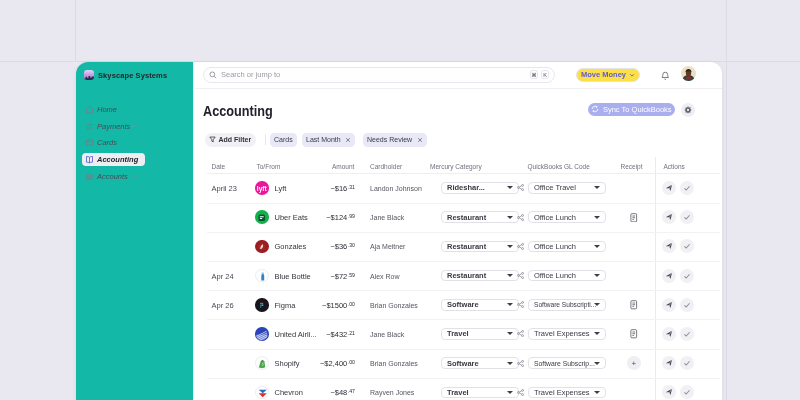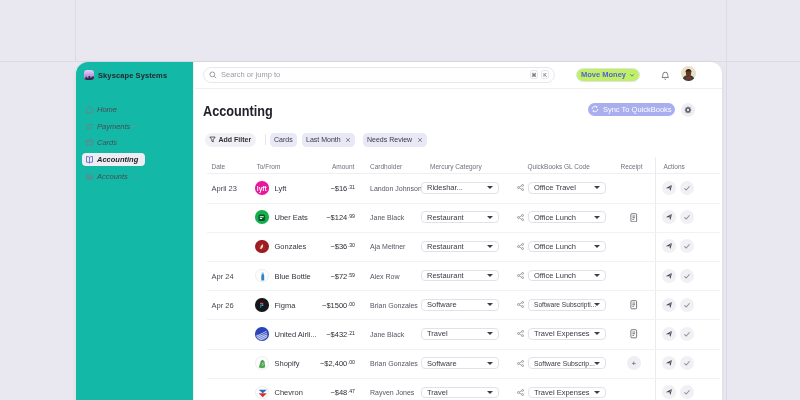--- a/index.html
+++ b/index.html
@@ -19,21 +19,21 @@
   .nav-item svg { width:9px; height:9px; margin-right:3px; flex:0 0 auto; }
   .nav-item.active { color:#1f1f29; font-weight:bold; }
   .nav-item .bg { position:absolute; left:6px; right:27px; top:2px; bottom:2px; background:#ededf2; border-radius:4px; z-index:0; }
   .nav-item > * { position:relative; z-index:1; }
   .nav-item .chev { position:absolute; right:32px; top:50%; margin-top:-3px; width:6px; height:6px; }
   .main { left:119px; top:0; width:527px; height:338px; background:#fff; }
   .topbar { left:0; top:0; width:527px; height:26.5px; border-bottom:1px solid #f0eff3; }
   .search { left:8px; top:4.5px; width:352px; height:16px; border:1px solid #e7e6ec; border-radius:8px; background:#fffeff; display:flex; align-items:center; padding:0 5px; }
   .search .ph { color:#9b9aa7; font-size:7.5px; margin-left:4px; flex:1; }
   .key { width:8px; height:8.5px; border:1px solid #e4e3ea; border-radius:2.5px; color:#4e4d59; font-size:5.5px; display:flex; align-items:center; justify-content:center; margin-left:3px; background:#fff; }
-  .movemoney { left:381px; top:6px; width:64px; height:13.5px; border:1px solid #e4e3ec; border-radius:7px; display:flex; align-items:center; justify-content:center; color:#5d5bd8; font-weight:bold; font-size:7.5px; background:#bef264; }
+  .movemoney { left:381px; top:6px; width:64px; height:13.5px; border:1px solid #e4e3ec; border-radius:7px; display:flex; align-items:center; justify-content:center; color:#5d5bd8; font-weight:bold; font-size:7.5px; background:#fde047; }
   .movemoney svg { margin-left:3px; }
   .bell { left:466px; top:9px; }
   .h1 { left:8px; top:41px; font-size:14.5px; font-weight:bold; color:#23222c; letter-spacing:0; transform:scaleX(.875); transform-origin:left center; }
   .syncbtn { left:393px; top:40.5px; width:87px; height:13.5px; background:#a9aeef; border-radius:7px; color:#fdfdff; font-size:7.5px; display:flex; align-items:center; justify-content:center; }
   .syncbtn svg { margin-right:3.5px; }
   .gearbtn { left:486px; top:41px; width:13.5px; height:13.5px; border-radius:50%; background:#efeef3; display:flex; align-items:center; justify-content:center; }
   .chip { position:absolute; top:70.5px; height:14px; border-radius:4.5px; background:#e9e8f7; color:#3b3a46; font-size:7px; display:flex; align-items:center; padding:0 4px; white-space:nowrap; }
   .addfilter { left:9.5px; width:auto; padding:0 4.5px; background:#f1f0f4; border-radius:7px; color:#31313b; }
   .addfilter svg { margin-right:2.5px; }
   .fdiv { left:69.5px; top:72px; width:1px; height:11px; background:#e7e6eb; }
@@ -44,21 +44,21 @@
   .rline { position:absolute; left:11.5px; width:513px; height:1px; background:#f2f1f5; }
   .vdiv { left:460px; top:95px; width:1px; height:243px; background:#eceaf0; }
   .row { position:absolute; left:0; width:527px; height:29.2px; }
   .date { position:absolute; left:16.5px; top:50%; transform:translateY(-50%); font-size:7.5px; color:#4a4956; }
   .mlogo { position:absolute; left:60px; top:50%; margin-top:-6.75px; width:13.5px; height:13.5px; border-radius:50%; overflow:hidden; }
   .mname { position:absolute; left:79.5px; top:50%; transform:translateY(-50%); font-size:7.5px; color:#34343f; }
   .amt { position:absolute; right:367px; top:50%; transform:translateY(-50%); font-size:7.5px; color:#2b2b35; white-space:nowrap; }
   .amt sup { font-size:5.2px; vertical-align:baseline; position:relative; top:-2.1px; margin-left:.5px; letter-spacing:0; }
   .ch { position:absolute; left:175px; top:50%; transform:translateY(-50%); font-size:7px; color:#565561; }
   .dd { position:absolute; top:50%; margin-top:-5.75px; height:11.5px; border:1px solid #e2e1e8; border-radius:4px; background:#fff; display:flex; align-items:center; font-size:7.5px; color:#3a3944; padding-left:5px; white-space:nowrap; overflow:hidden; }
-  .dd1 { left:226px; width:77.5px; }
+  .dd1 { left:246px; width:77.5px;font-weight:bold; }
   .dd2 { left:333px; width:77.5px; }
   .dd .caret { position:absolute; right:5px; top:50%; margin-top:-1.5px; width:0; height:0; border-left:3px solid transparent; border-right:3px solid transparent; border-top:3.5px solid #3e3d48; }
   .split { position:absolute; left:321.5px; top:50%; margin-top:-3.5px; }
   .receipt { position:absolute; left:435px; top:50%; margin-top:-4.5px; }
   .plusbtn { position:absolute; left:432px; top:50%; margin-top:-6.75px; width:13.5px; height:13.5px; border-radius:50%; background:#efeef3; display:flex; align-items:center; justify-content:center; color:#4c4b57; font-size:8px; }
   .abtn { position:absolute; top:50%; margin-top:-7px; width:14px; height:14px; border-radius:50%; background:#f1f0f4; display:flex; align-items:center; justify-content:center; }
   .send { left:467px; }
   .check { left:484.5px; }
 </style>
 </head>

